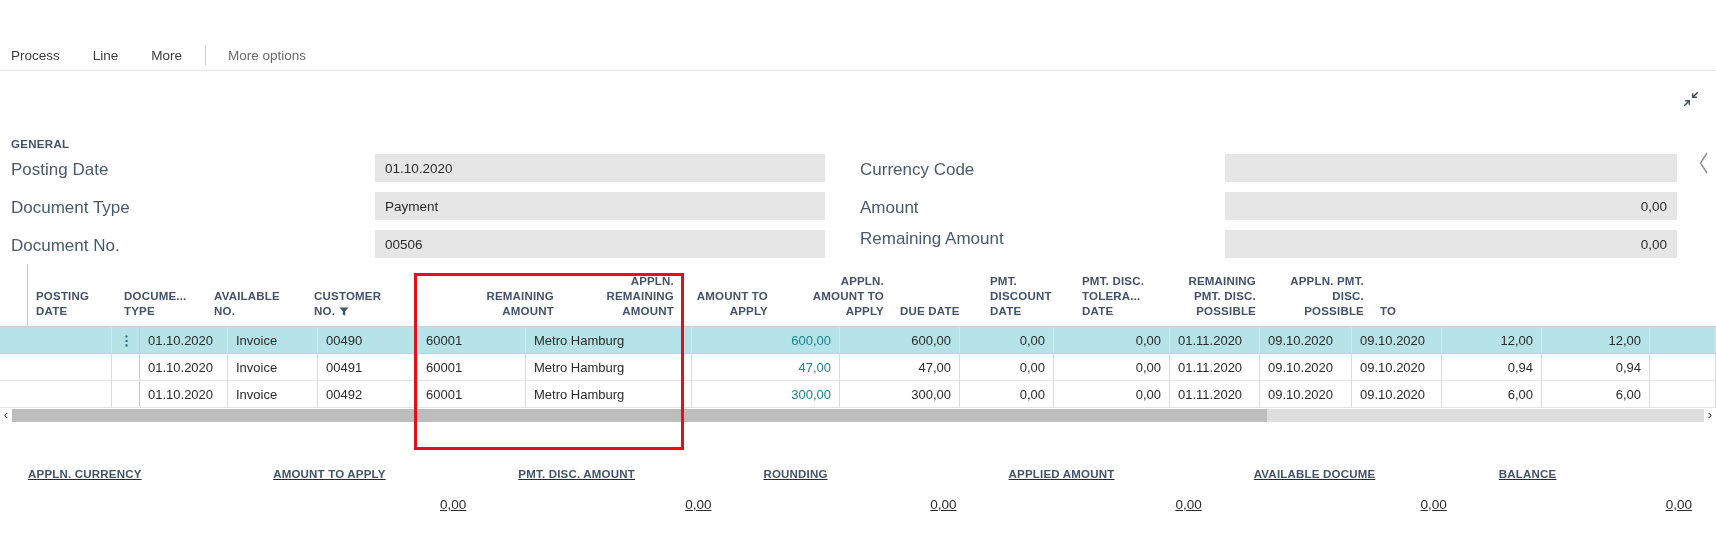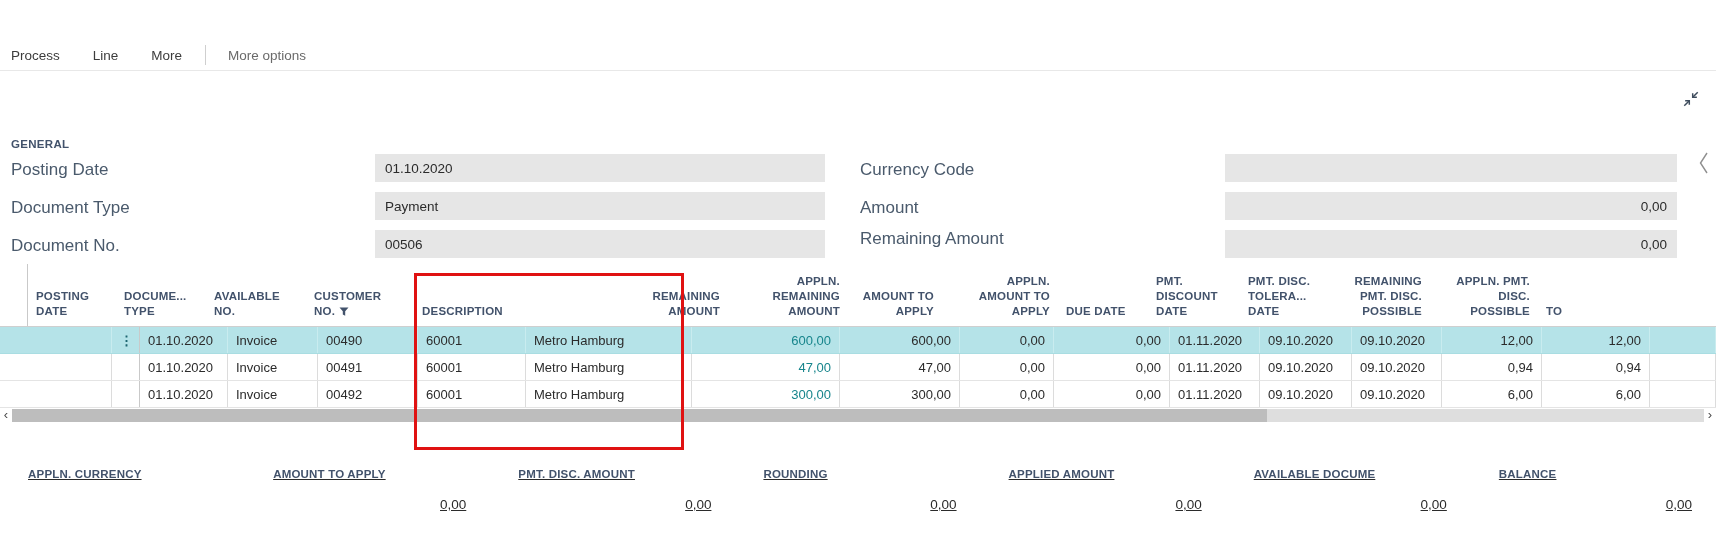--- a/index.html
+++ b/index.html
@@ -125,23 +125,20 @@
           <div>NO.</div>
         </div>
         <div class="hcell" style="width: 108px;">
           <div>CUSTOMER</div>
           <div class="fline">
             <span>NO.</span>
             <svg width="10" height="10" viewBox="0 0 10 10">
               <path d="M0.5 0.5 H9.5 L6.2 4.2 V8.8 L3.8 7.4 V4.2 Z" fill="#42526b"></path>
             </svg>
           </div>
-        </div>
-        <div class="hcell" style="width: 166px;">
-          <div>DESCRIPTION</div>
         </div>
         <div class="hcell right" style="width: 148px;">
           <div>REMAINING</div>
           <div>AMOUNT</div>
         </div>
         <div class="hcell right" style="width: 120px;">
           <div>APPLN.</div>
           <div>REMAINING</div>
           <div>AMOUNT</div>
         </div>

